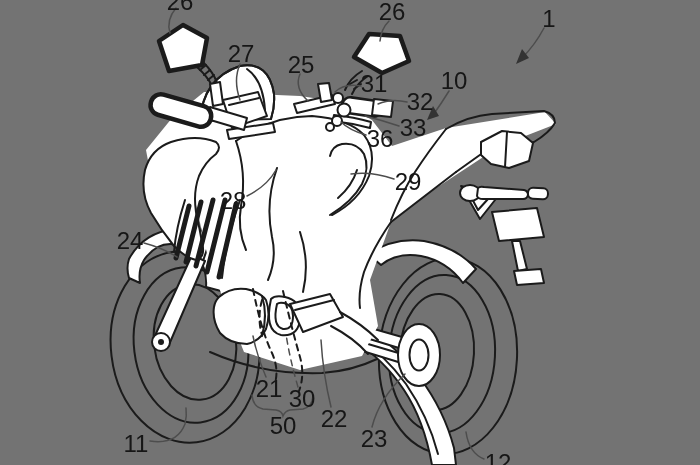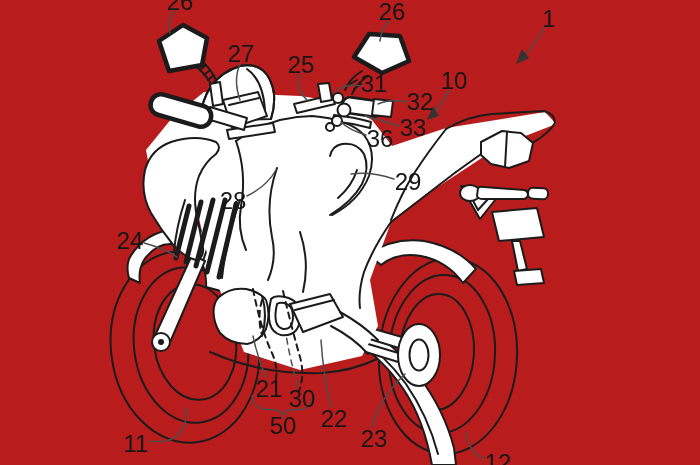--- a/index.html
+++ b/index.html
@@ -1,16 +1,16 @@
 <!DOCTYPE html>
 <html><head>
 <meta charset="utf-8">
 <style>
   html,body{margin:0;padding:0;background:#ffffff;}
-  .stage{position:relative;width:700px;height:465px;overflow:hidden;background:#b91c1c;
+  .stage{position:relative;width:700px;height:465px;overflow:hidden;background:#737373;
          font-family:"Liberation Sans",sans-serif;}
   .stage svg{position:absolute;left:0;top:0;}
   .outline{fill:none;stroke:#1b1b1b;stroke-width:2;stroke-linecap:round;stroke-linejoin:round;}
   .wfill{fill:#ffffff;stroke:#1b1b1b;stroke-width:2;stroke-linejoin:round;stroke-linecap:round;}
   .thick{stroke-width:4.5;}
   .med{stroke-width:2.6;}
   .hatch{stroke:#1b1b1b;stroke-width:5;stroke-linecap:round;}
   .blob{fill:#ffffff;stroke:none;}
   .dashed{stroke-dasharray:6 5;}
   .leader{fill:none;stroke:#4d4d4d;stroke-width:1.5;stroke-linecap:round;}

